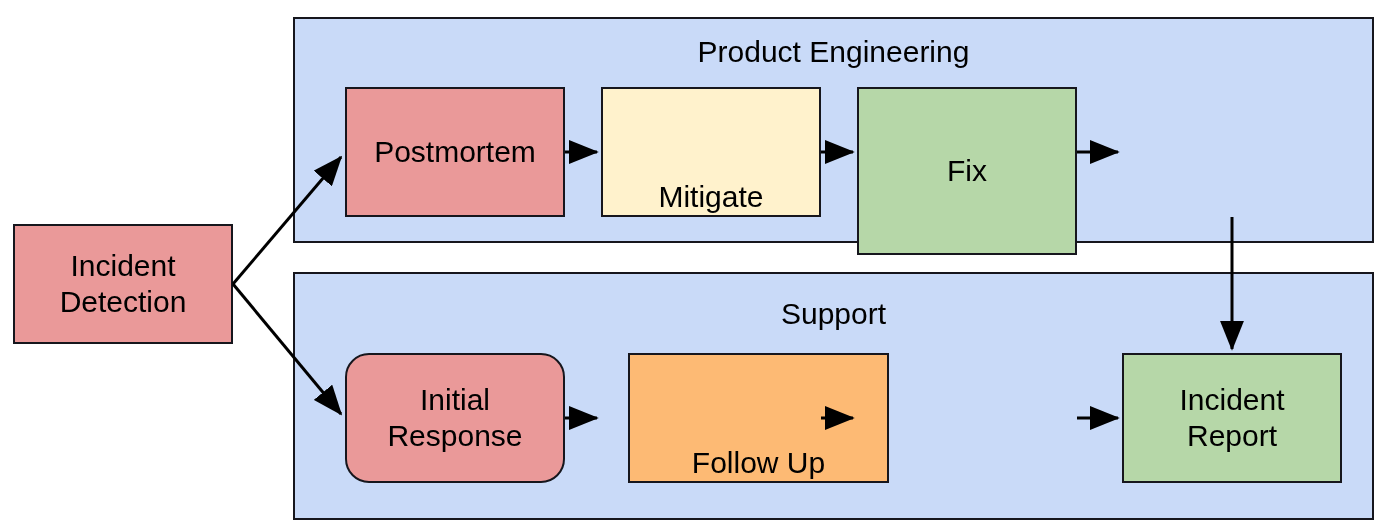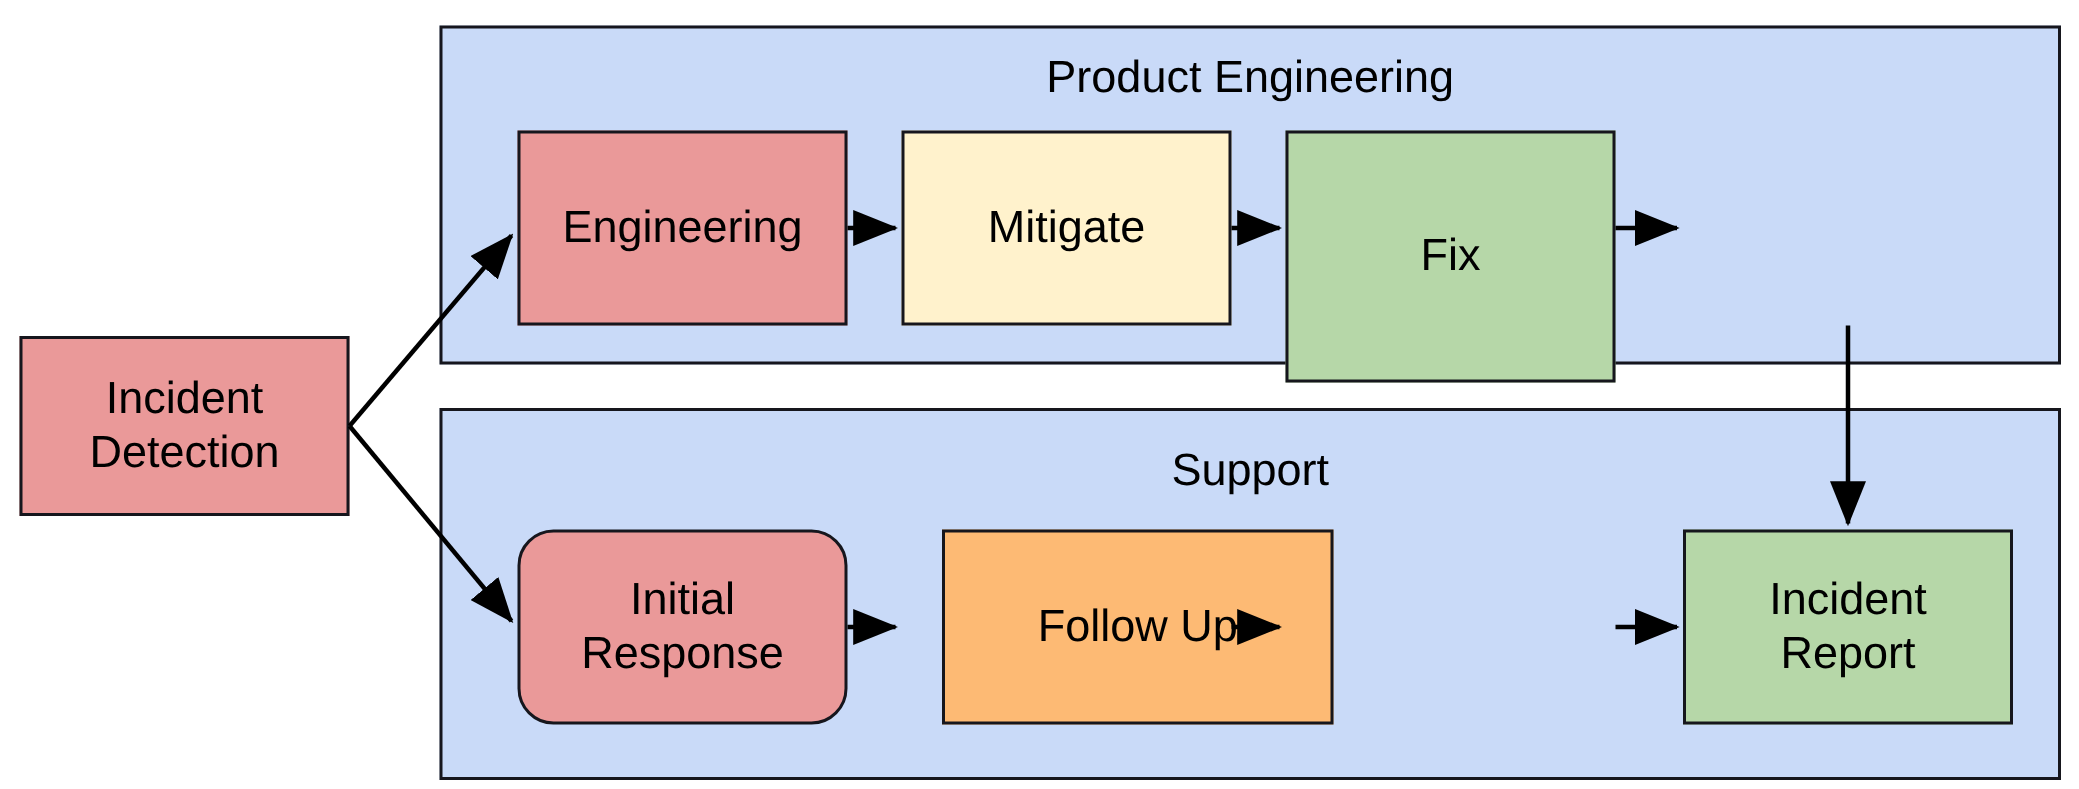--- a/index.html
+++ b/index.html
@@ -44,21 +44,21 @@
     font-size: 30px;
     line-height: 36px;
     color: #000000;
   }
   .node-label {
     display: block;
     padding: 0 4px;
     white-space: pre-line;
   }
   .fill-red   { background: #ea9999; }
-  .fill-amber { background: #fff2cc; }
+  .fill-amber { background: #fff2cc; align-items: flex-end; }
   .fill-green { background: #b6d7a8; }
   #edge-layer {
     position: absolute;
     left: 0;
     top: 0;
     width: 1386px;
     height: 526px;
     pointer-events: none;
   }
 </style>
@@ -74,21 +74,21 @@
   <div class="lane" id="lane-support" style="left: 293px; top: 272px; width: 1081px; height: 248px; background: rgb(201, 218, 248); border-color: rgb(22, 22, 29);">
     <div class="lane-title" style="top: 22px;">Support</div>
   </div>
 
   <div class="node fill-red" id="node-incident-detection" style="left: 13px; top: 224px; width: 220px; height: 120px; background: rgb(234, 153, 153); border-color: rgb(22, 22, 29);">
     <span class="node-label">Incident
 Detection</span>
   </div>
 
   <div class="node fill-red" id="node-investigate" style="left: 345px; top: 87px; width: 220px; height: 130px; background: rgb(234, 153, 153); border-color: rgb(22, 22, 29);">
-    <span class="node-label">Engineering</span>
+    <span class="node-label">Postmortem</span>
   </div>
   <div class="node fill-amber" id="node-mitigate" style="left: 601px; top: 87px; width: 220px; height: 130px; background: rgb(255, 242, 204); border-color: rgb(22, 22, 29);">
     <span class="node-label">Mitigate</span>
   </div>
   <div class="node fill-green" id="node-fix" style="left: 857px; top: 87px; width: 220px; height: 168px; background: rgb(182, 215, 168); border-color: rgb(22, 22, 29);">
     <span class="node-label">Fix</span>
   </div>
 
   <div class="node fill-red" id="node-initial-response" style="left: 345px; top: 353px; width: 220px; height: 130px; background: rgb(234, 153, 153); border-color: rgb(22, 22, 29); border-radius: 24px;">
     <span class="node-label">Initial

